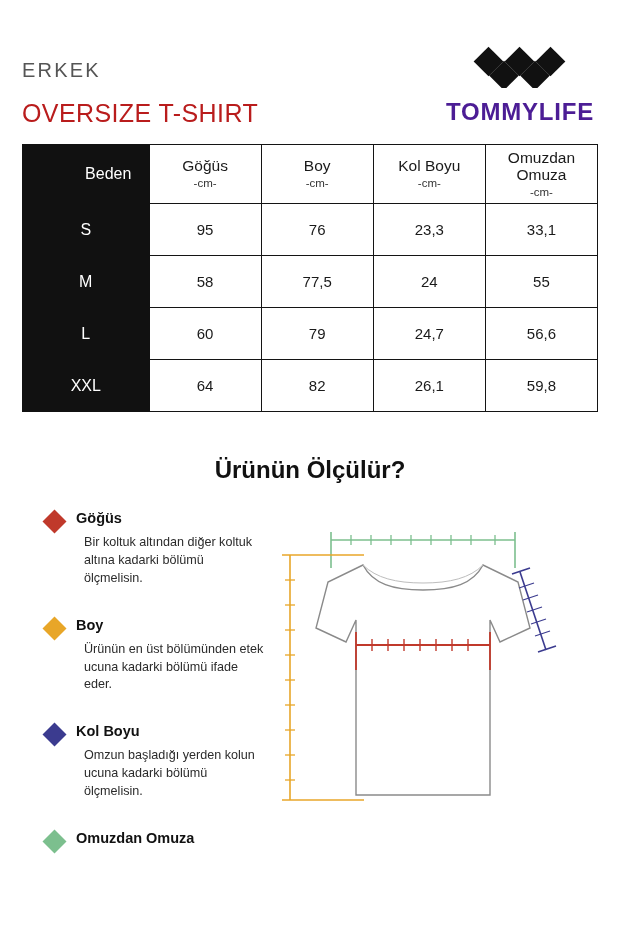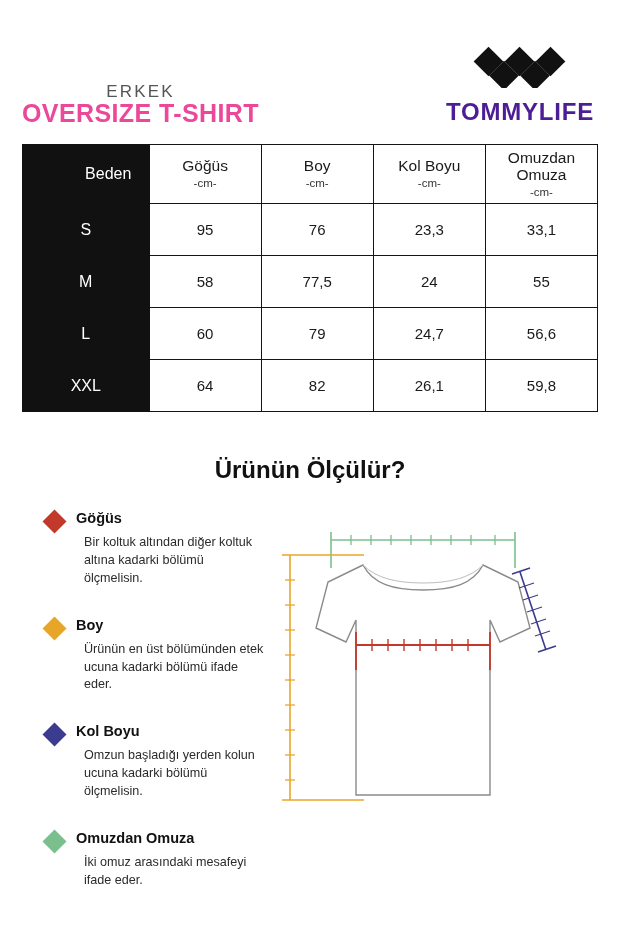--- a/index.html
+++ b/index.html
@@ -27,32 +27,31 @@
     display: flex;
     align-items: flex-end;
     justify-content: space-between;
     padding-top: 46px;
     padding-bottom: 10px;
   }
   .brand-title-block {
     line-height: 1;
   }
   .eyebrow {
-    font-size: 17px;
+    font-size: 20px;
     letter-spacing: 2.2px;
     color: #555;
     font-weight: 400;
-    margin-bottom: 1px;
-    text-align: center;
+    margin-bottom: 21px;
   }
   .main-title {
     font-size: 25px;
-    font-weight: bold;
+    font-weight: normal;
     letter-spacing: 0.4px;
-    color: #ec4899;
+    color: #b91c1c;
   }
   .logo-block {
     text-align: center;
     padding-right: 4px;
   }
   .logo-mark {
     display: block;
     margin: 0 auto 6px auto;
   }
   .logo-text {
@@ -273,21 +272,20 @@
         <div class="legend-text">
           <h4>Kol Boyu</h4>
           <p>Omzun başladığı yerden kolun ucuna kadarki bölümü ölçmelisin.</p>
         </div>
       </div>
 
       <div class="legend-item">
         <span class="diamond" style="background:#7cbf8e"></span>
         <div class="legend-text">
           <h4>Omuzdan Omuza</h4>
-          <p>İki omuz arasındaki mesafeyi ifade eder.</p>
         </div>
       </div>
 
     </div>
 
     <div class="diagram">
       <svg width="310" height="310" viewBox="0 0 310 310">
 
         <g fill="none" stroke="#8a8a8a" stroke-width="1.4">
           <path d="M95 55 L60 72 L48 118 L78 132 L88 110 L88 285 L222 285 L222 110 L232 132 L262 118 L250 72 L215 55

